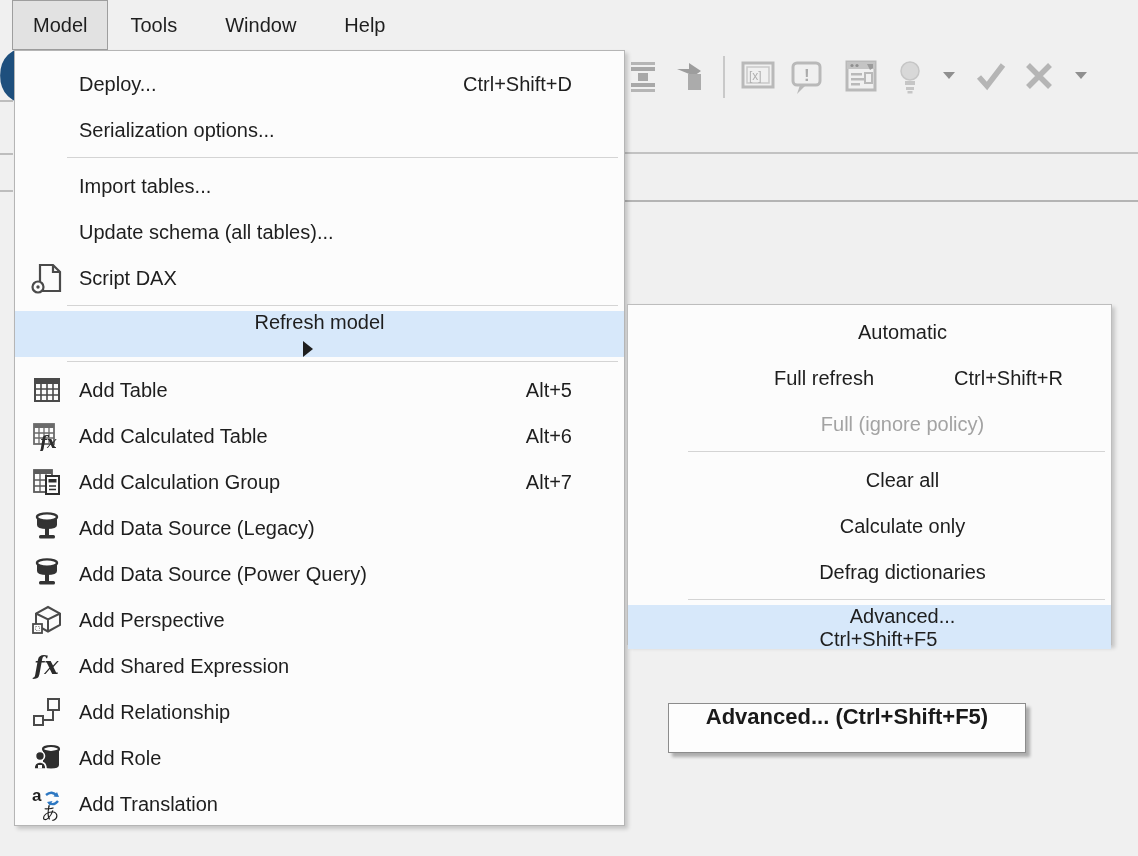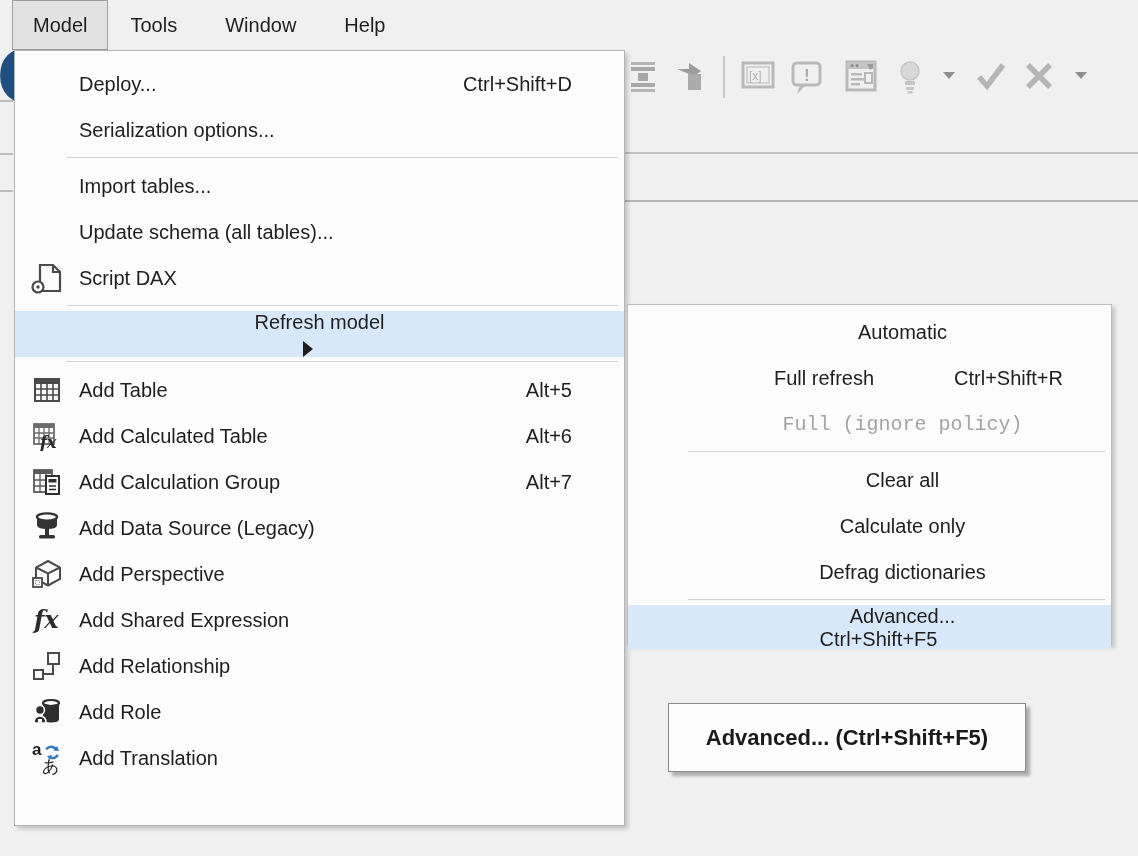--- a/index.html
+++ b/index.html
@@ -40,28 +40,28 @@
             border-left:10px solid #1e1e1e;}
 
   
   .submenu-panel{position:absolute;left:627px;top:304px;width:485px;height:341px;background:#fcfcfc;
                  border:1px solid #bdbdbd;box-sizing:border-box;z-index:12;
                  box-shadow:3px 3px 4px rgba(0,0,0,0.18);padding-top:4px;}
   .srow{display:flex;align-items:center;height:46px;font-size:20px;padding-left:66px;text-align:center;}
   .srow .lbl{flex:1;}
   .srow .sc{padding-right:48px;}
   .srow.hl{background:#d7e8fa;height:44px;flex-direction:column;}
-  .srow.disabled{color:#a3a3a3;font-family:Liberation Mono, monospace;}
+  .srow.disabled{color:#a3a3a3;}
   .ssep{height:1px;background:#d4d4d4;margin:4px 6px 5px 60px;}
 
   
-  .tooltip{position:absolute;left:668px;top:703px;width:358px;height:69px;background:#fdfdfd;
+  .tooltip{position:absolute;left:668px;top:703px;width:358px;height:50px;background:#fdfdfd;
            border:1px solid #8c8c8c;box-sizing:border-box;z-index:20;
            box-shadow:4px 4px 3px rgba(0,0,0,0.28);
-           display:flex;align-items:center;justify-content:center;}
+           display:flex;align-items:flex-start;justify-content:center;}
   .tooltip .txt{font-weight:bold;font-size:22px;color:#1a1a1a;white-space:nowrap;}
 </style>
 </head>
 <body>
 
 <div class="screen">
 
   <div class="logo-sliver"><span>C</span></div>
   <div class="lstrip-line" style="top:100px"></div>
   <div class="lstrip-line" style="top:153px"></div>
@@ -233,20 +233,31 @@
         <svg width="30" height="32" viewBox="0 0 30 32">
           <path d="M5 5 v8 q0 4 10 4 q10 0 10 -4 v-8" fill="#333333"></path>
           <ellipse cx="15" cy="5" rx="10" ry="3.6" fill="#fcfcfc" stroke="#333333" stroke-width="2.4"></ellipse>
           <rect x="13" y="16" width="4" height="8" fill="#333333"></rect>
           <rect x="7" y="23" width="16" height="3.6" rx="1.5" fill="#333333"></rect>
         </svg>
       </span>
       <span class="lbl">Add Data Source (Legacy)</span>
     </div>
 
+    <div class="mrow">
+      <span class="gutter">
+        <svg width="30" height="32" viewBox="0 0 30 32">
+          <path d="M5 5 v8 q0 4 10 4 q10 0 10 -4 v-8" fill="#333333"></path>
+          <ellipse cx="15" cy="5" rx="10" ry="3.6" fill="#fcfcfc" stroke="#333333" stroke-width="2.4"></ellipse>
+          <rect x="13" y="16" width="4" height="8" fill="#333333"></rect>
+          <rect x="7" y="23" width="16" height="3.6" rx="1.5" fill="#333333"></rect>
+        </svg>
+      </span>
+      <span class="lbl">Add Data Source (Power Query)</span>
+    </div>
 
     <div class="mrow">
       <span class="gutter">
         <svg width="32" height="32" viewBox="0 0 32 32">
           <path d="M17 3 L29 9.5 L29 21 L17 27.5 L5 21 L5 9.5 Z" fill="#fcfcfc" stroke="#4a4a4a" stroke-width="2"></path>
           <path d="M5 9.5 L17 15.5 L29 9.5 M17 15.5 V27.5" fill="none" stroke="#4a4a4a" stroke-width="2"></path>
           <rect x="2" y="20" width="9" height="9" fill="#fcfcfc" stroke="#4a4a4a" stroke-width="1.8"></rect>
           <rect x="4.5" y="22.5" width="4" height="4" fill="none" stroke="#9a9a9a" stroke-width="1" stroke-dasharray="1.5 1"></rect>
         </svg>
       </span>

